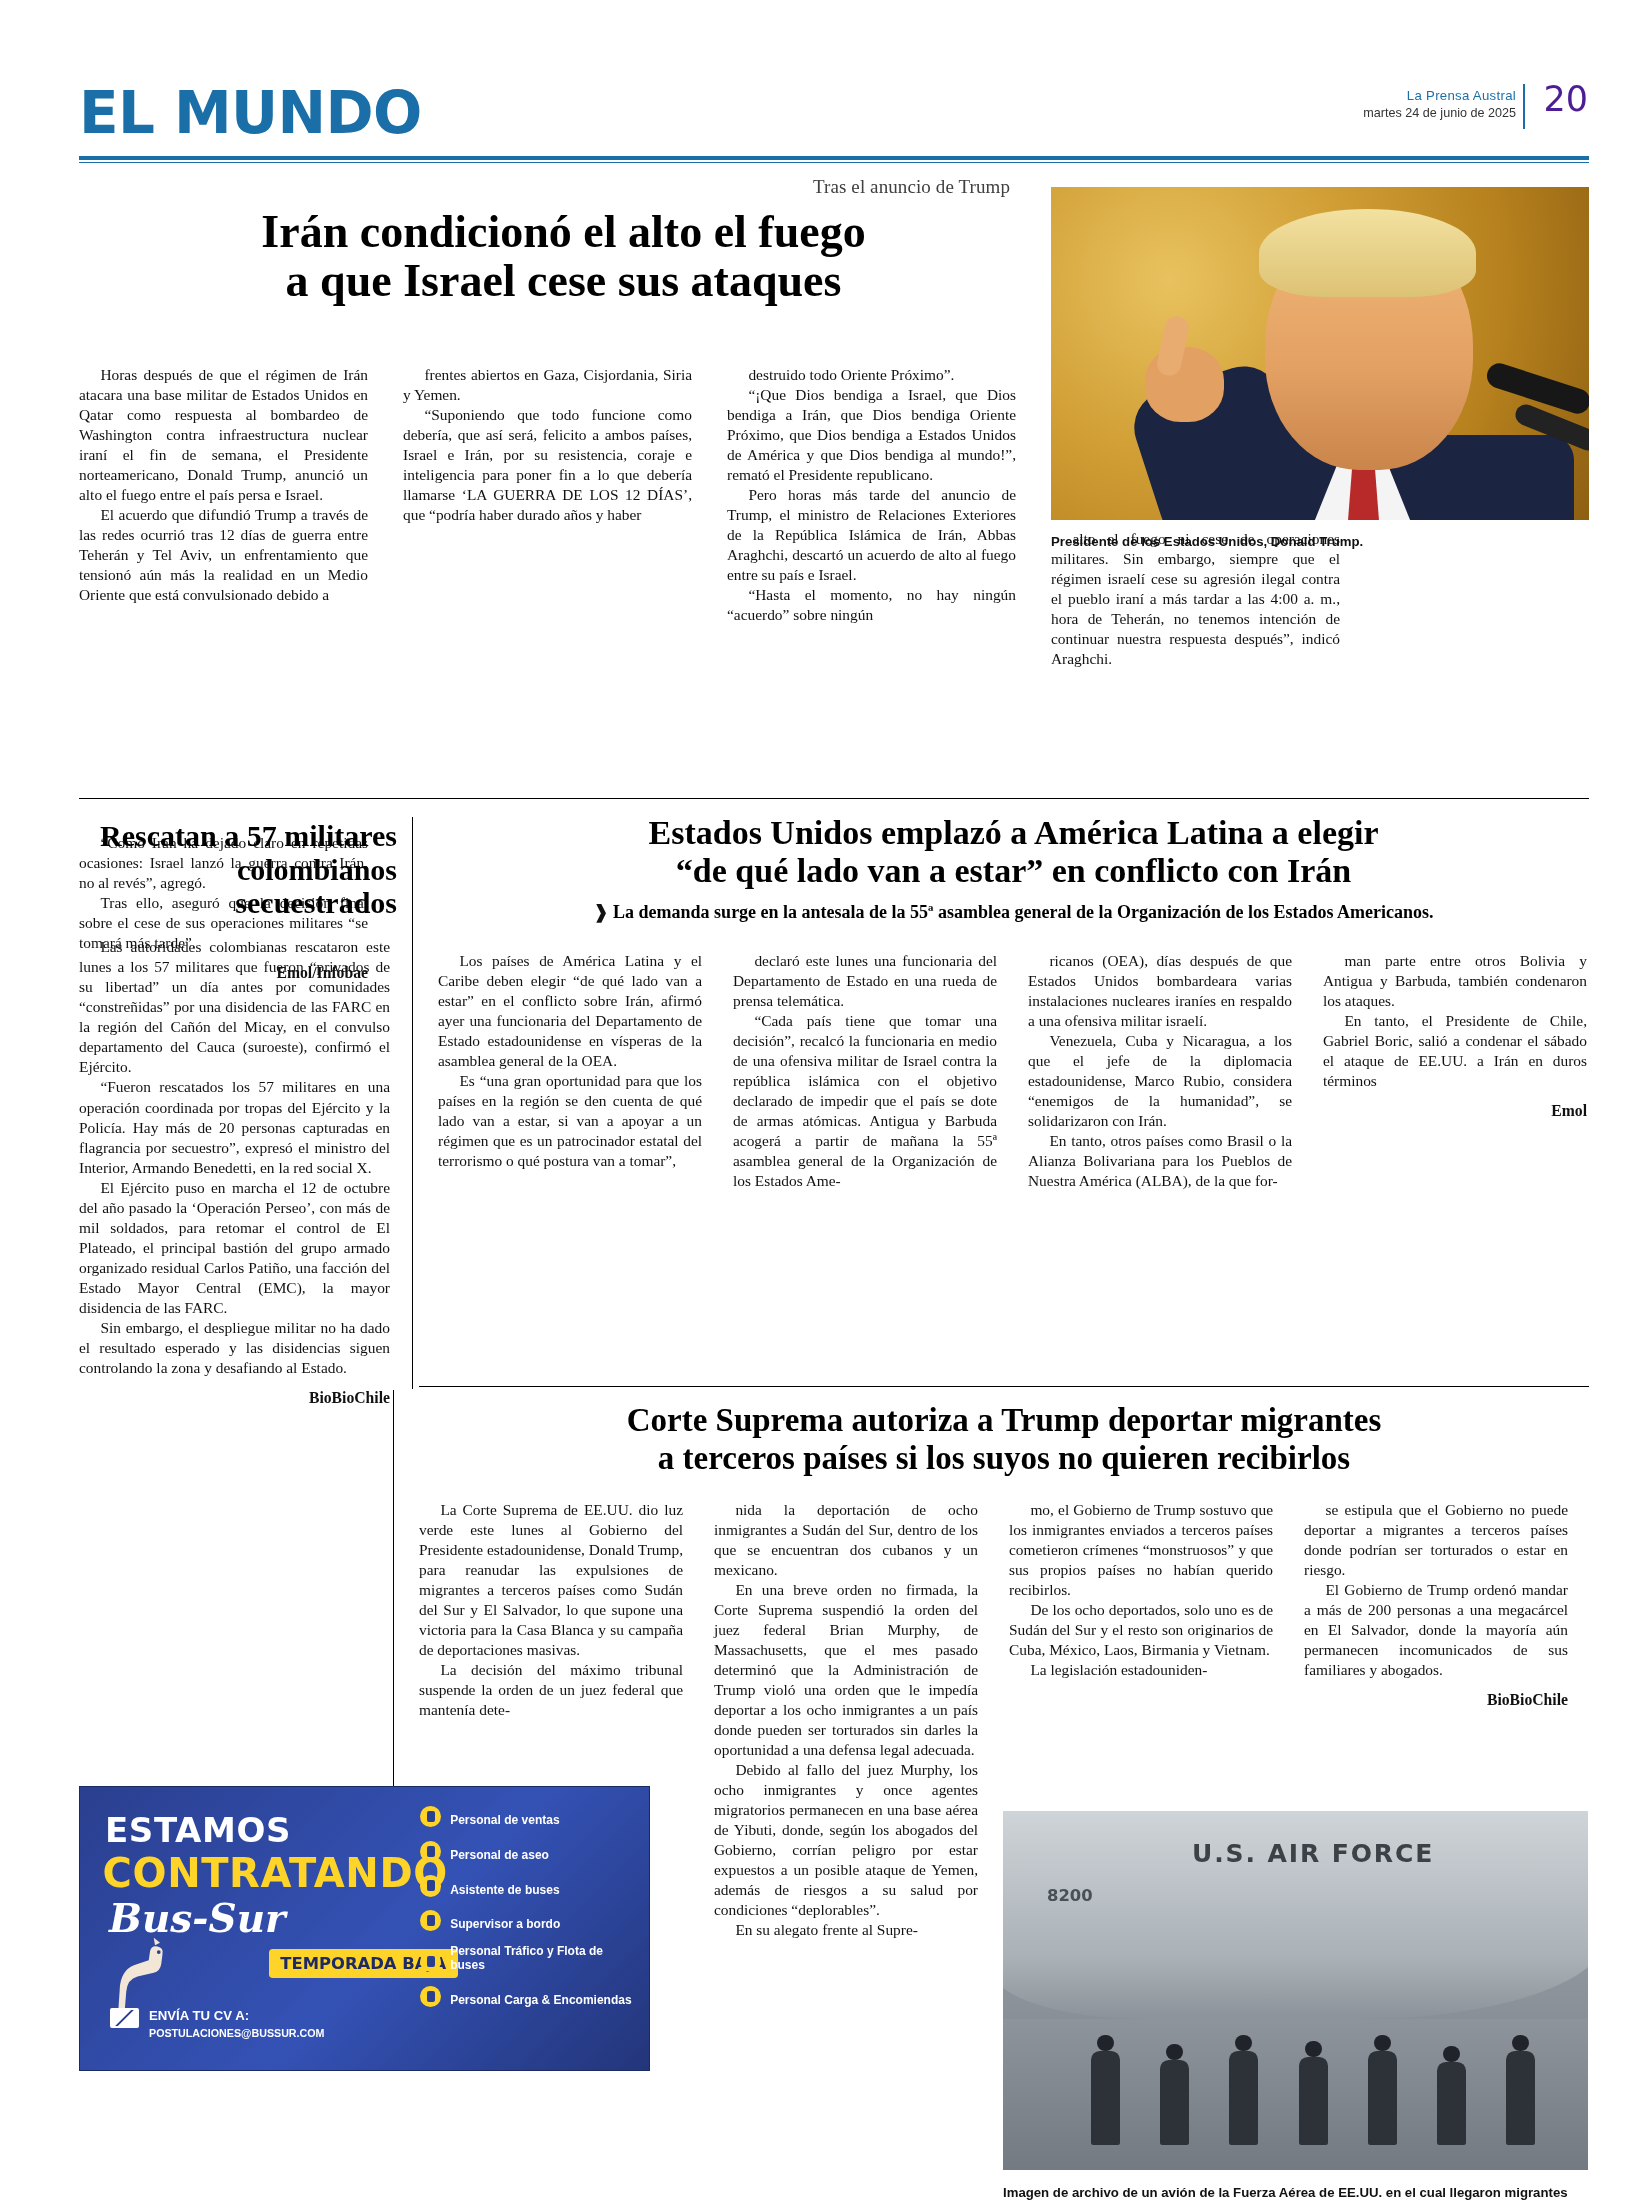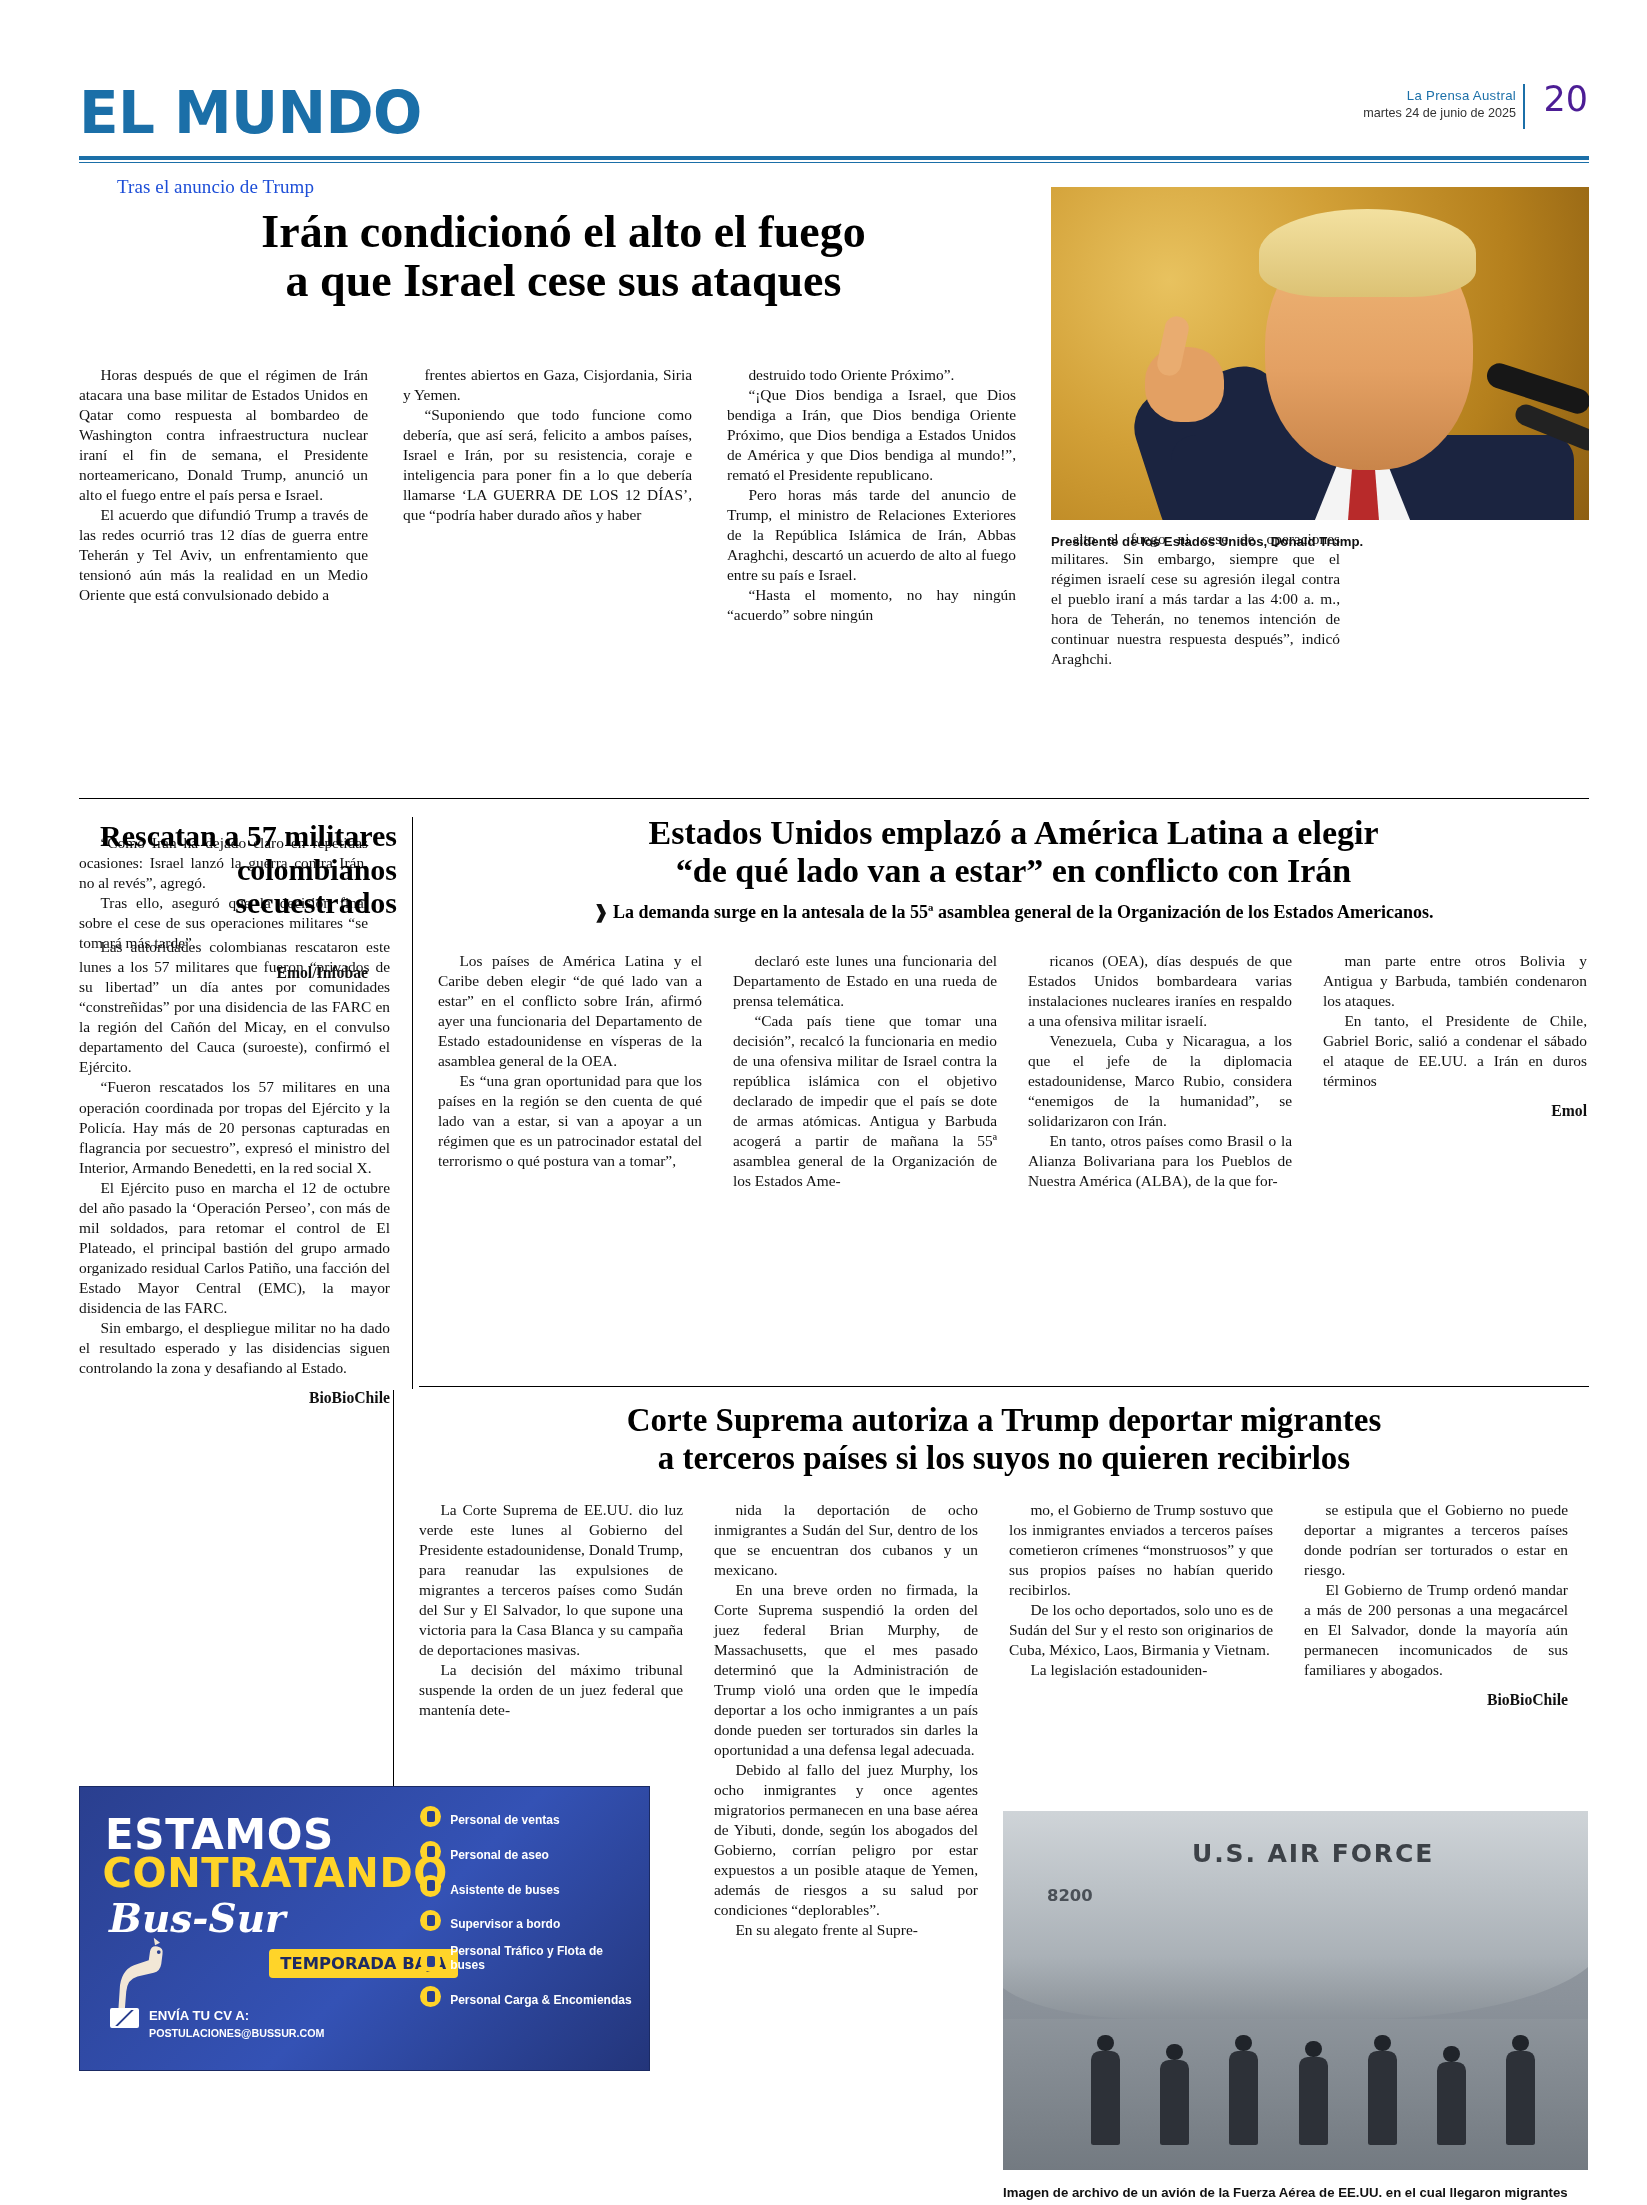--- a/index.html
+++ b/index.html
@@ -27,21 +27,21 @@
     position:absolute;right:0;top:3.8px;
     font-family:"DejaVu Sans", sans-serif;font-weight:normal;font-size:35px;color:#4c1d95;
   }
   .masthead-right-inner{position:absolute;right:72px;top:12.6px;text-align:right;}
   .vrule{position:absolute;right:63px;top:8.8px;width:1.9px;height:45px;background:#1b6fa8;}
   .rule-thick{position:absolute;left:19px;top:81px;width:1510px;height:4.4px;background:#1b6fa8;}
   .rule-thin{position:absolute;left:19px;top:87px;width:1510px;height:1.3px;background:#1b6fa8;}
 
   
   .kicker{
-    text-align:left;font-size:19px;color:#1d4ed8;font-style:normal;
+    text-align:right;font-size:19px;color:#404040;font-style:normal;
     font-family:"Liberation Serif", serif;margin-bottom:8.8px;letter-spacing:0.1px;
   }
   h1.head{
     font-family:"Liberation Serif", serif;font-weight:bold;
     text-align:center;margin:0;color:#000;line-height:1.07;
   }
   .body-col{
     font-size:15.4px;line-height:1.30;text-align:justify;color:#111;
     font-family:"Liberation Serif", serif;
   }
@@ -123,21 +123,21 @@
   .arrow{color:#111;font-weight:bold;}
 
   
   .ad{
     position:absolute;left:19px;top:1711px;width:569px;height:283px;
     background:linear-gradient(135deg,#2a3f8f 0%,#3452b5 55%,#23357a 100%);
     overflow:hidden;border:0.6px solid #1a2a63;
   }
   .ad .estamos{
     position:absolute;left:25px;top:22.6px;font-family:"DejaVu Sans", sans-serif;
-    font-weight:bold;font-size:42px;color:#fff;letter-spacing:0.6px;
+    font-weight:bold;font-size:34px;color:#fff;letter-spacing:0.6px;
   }
   .ad .contratando{
     position:absolute;left:22.6px;top:63px;font-family:"DejaVu Sans", sans-serif;
     font-weight:bold;font-size:40px;color:#ffd429;letter-spacing:0.6px;text-align:center;
   }
   .ad .bussur{
     position:absolute;left:29px;top:108px;font-family:"DejaVu Serif", serif;
     font-weight:bold;font-style:italic;font-size:39px;color:#fff;
   }
   .ad .temporada{

